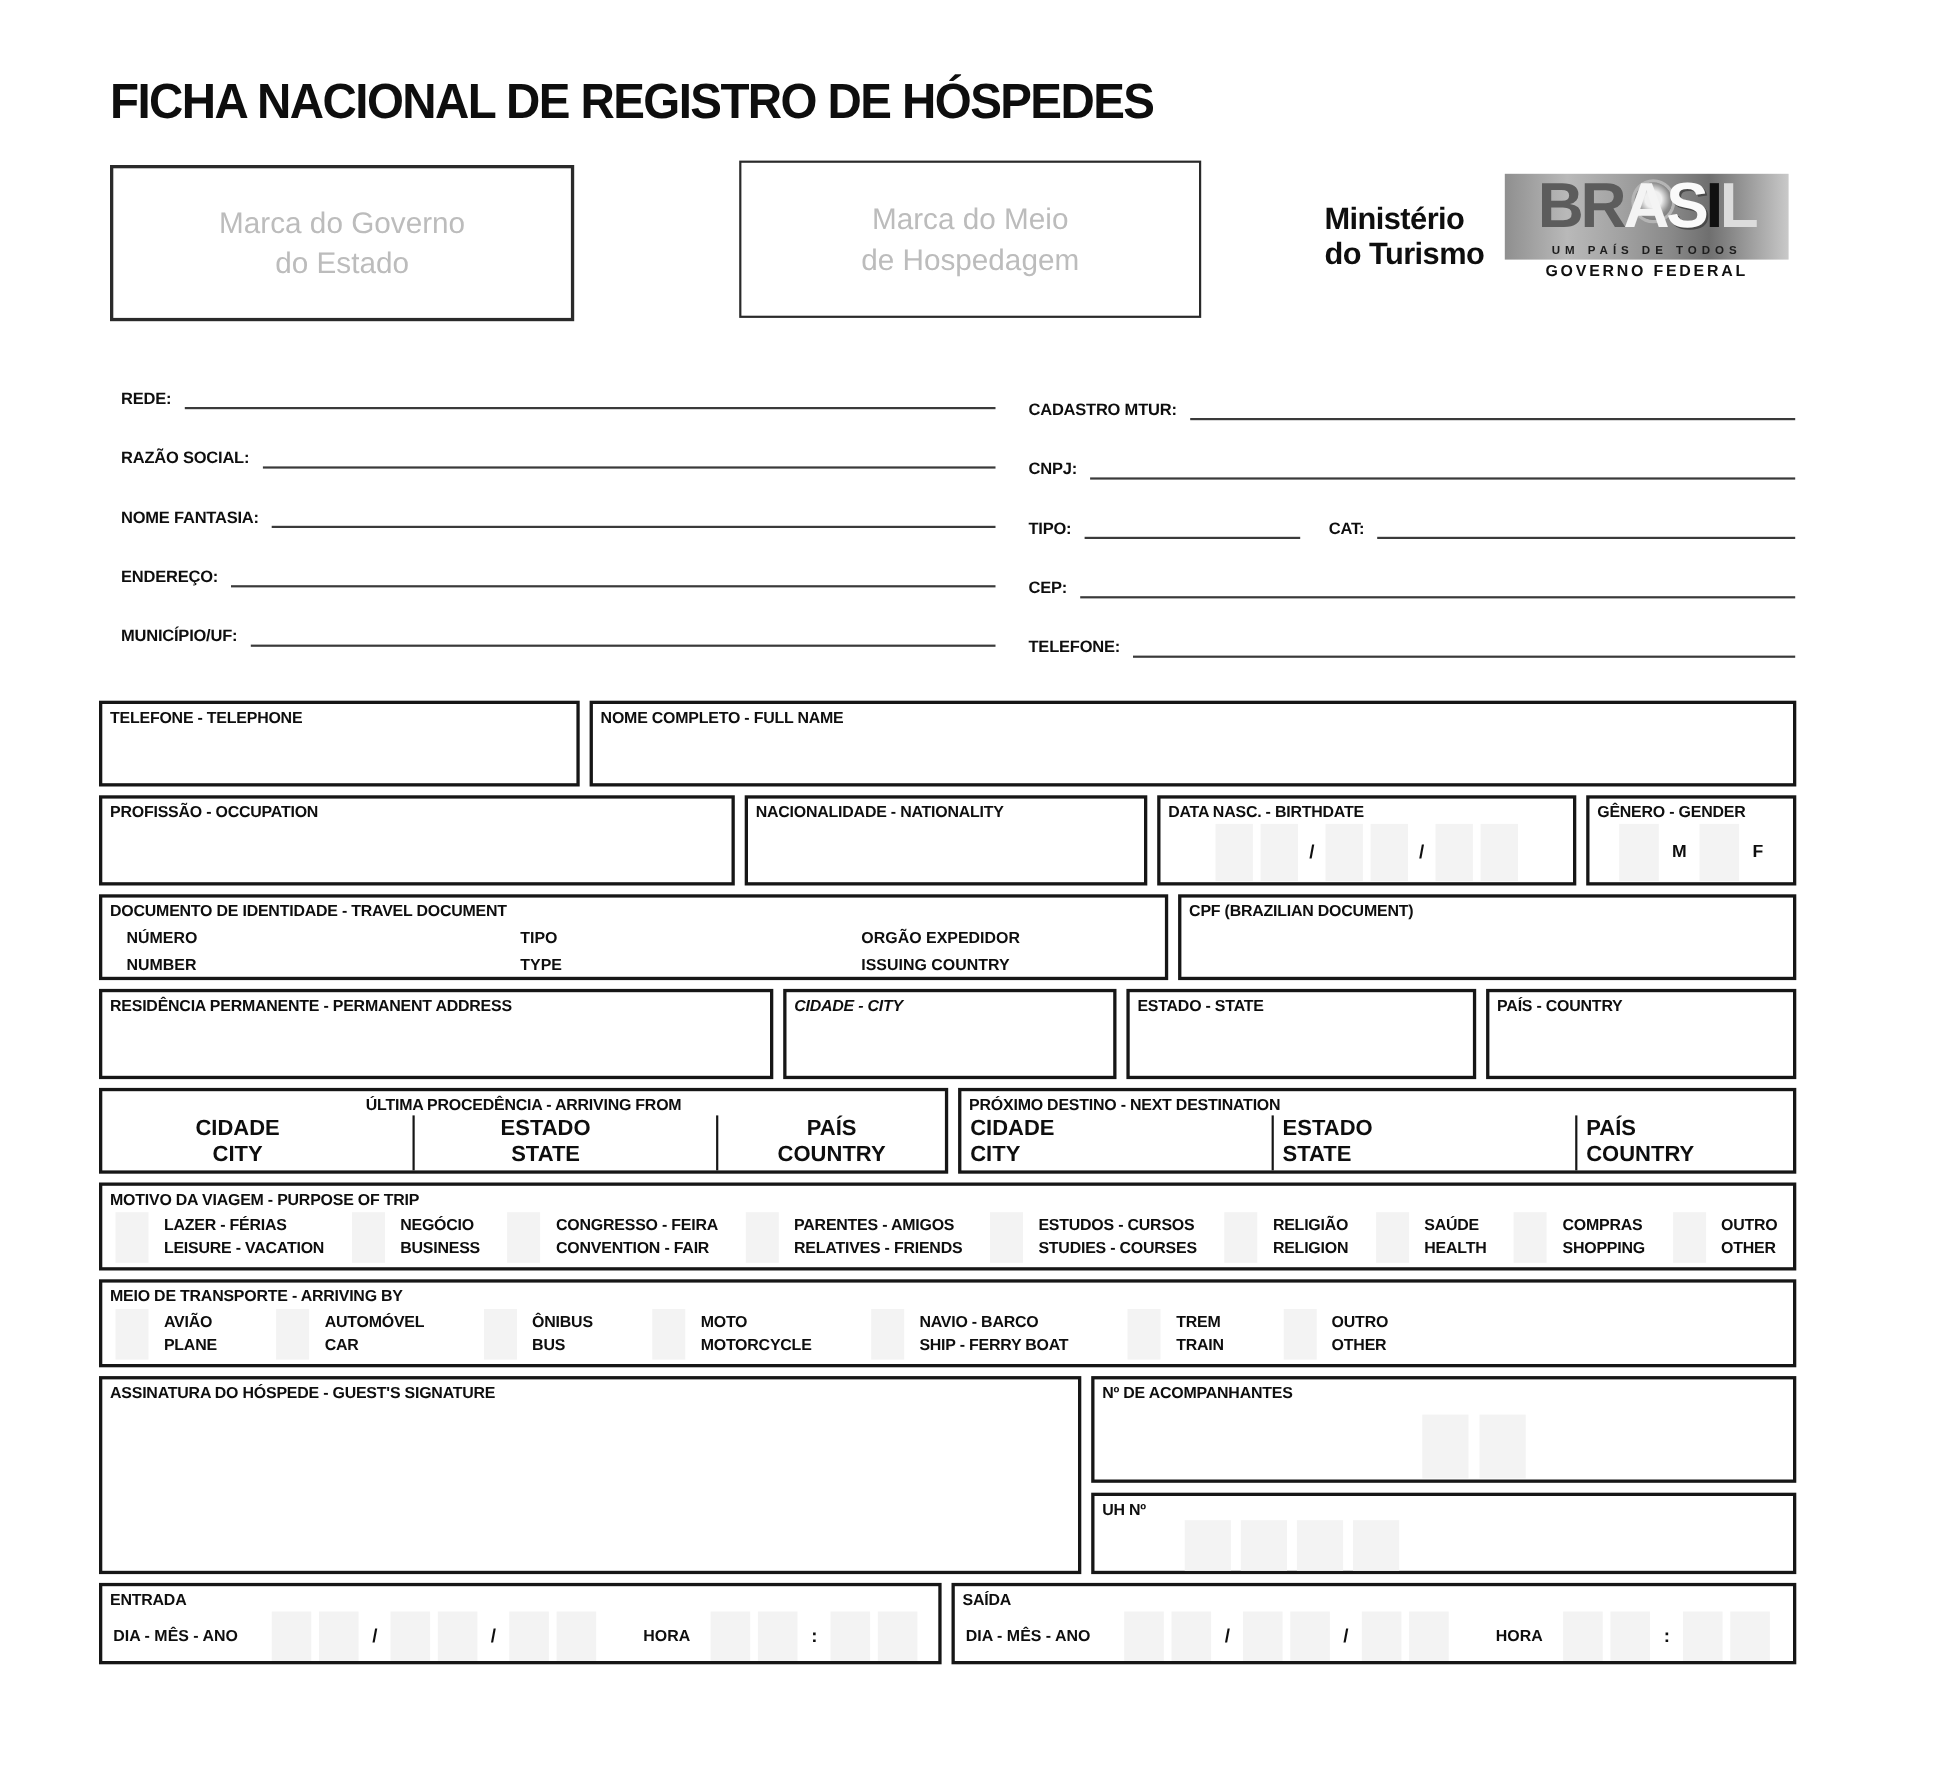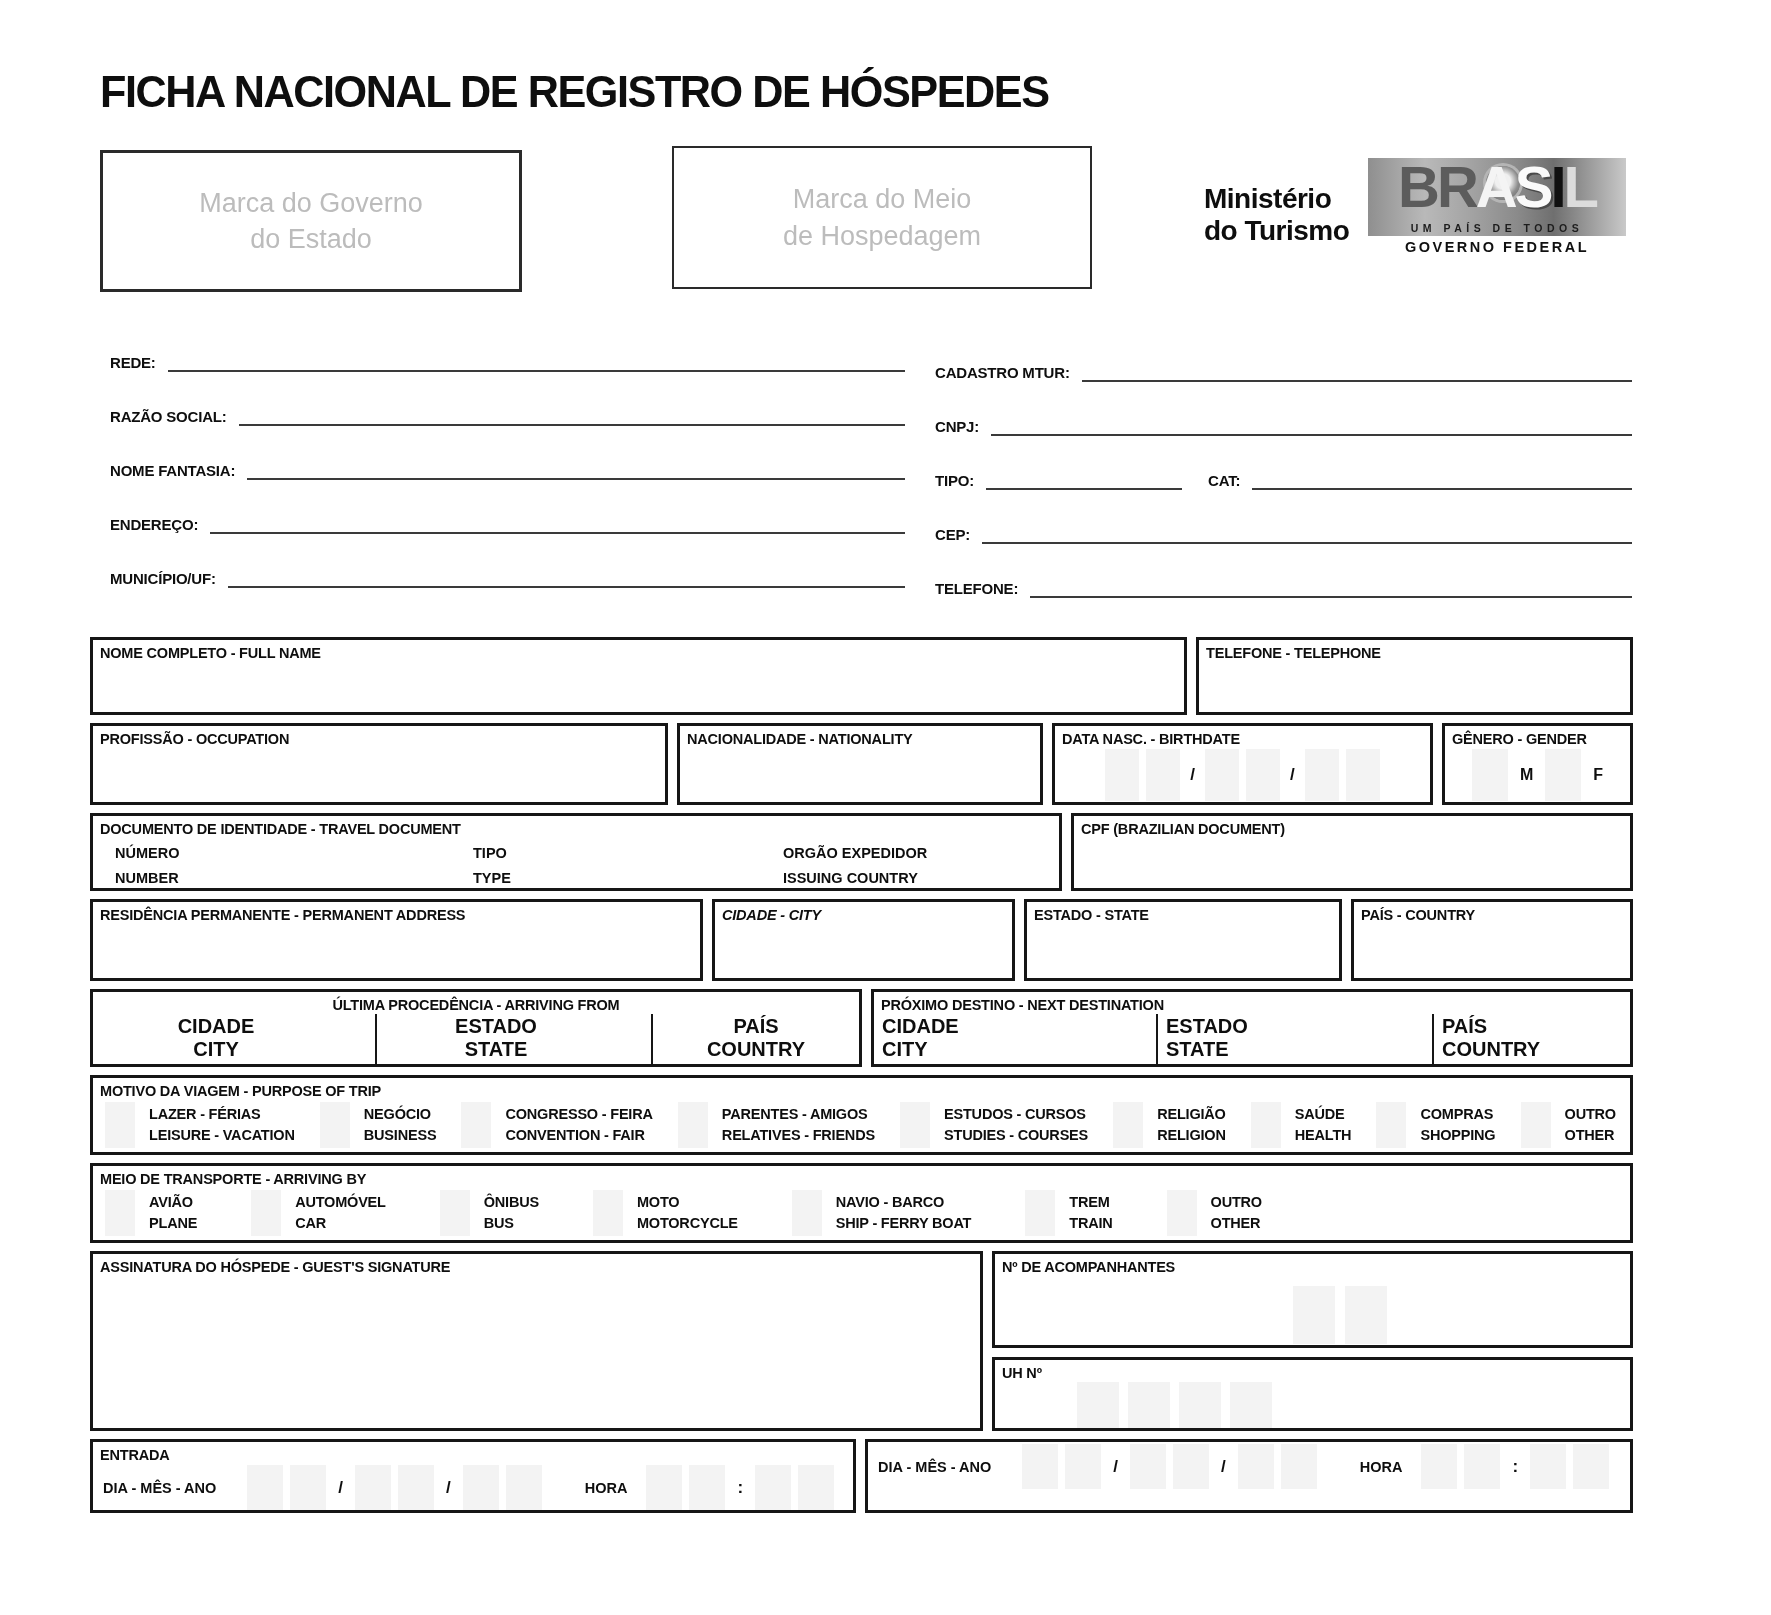--- a/index.html
+++ b/index.html
@@ -188,25 +188,25 @@
     </div>
     <div class="est-row">
       <span class="e-label">TELEFONE:</span>
       <span class="e-line"></span>
     </div>
   </div>
 
   <div class="sheet">
 
     <div class="brow">
+      <div class="bx h78 w-phone">
+        <div class="bx-label">TELEFONE - TELEPHONE</div>
+      </div>
       <div class="bx h78 w-name">
         <div class="bx-label">NOME COMPLETO - FULL NAME</div>
-      </div>
-      <div class="bx h78 w-phone">
-        <div class="bx-label">TELEFONE - TELEPHONE</div>
       </div>
     </div>
 
     <div class="brow">
       <div class="bx h82 w-occ">
         <div class="bx-label">PROFISSÃO - OCCUPATION</div>
       </div>
       <div class="bx h82 w-nat">
         <div class="bx-label">NACIONALIDADE - NATIONALITY</div>
       </div>
@@ -492,20 +492,21 @@
               <span class="cell ecell"></span>
             </span>
           <span class="sep">:</span>
           <span class="pair">
               <span class="cell ecell"></span>
               <span class="cell ecell"></span>
             </span>
         </div>
       </div>
       <div class="bx h74 w-rest">
+        <div class="bx-label">SAÍDA</div>
         <div class="io-line">
           <span class="io-date-label">DIA - MÊS - ANO</span>
           <span class="pair">
               <span class="cell ecell"></span>
               <span class="cell ecell"></span>
             </span>
           <span class="sep">/</span>
           <span class="pair">
               <span class="cell ecell"></span>
               <span class="cell ecell"></span>

